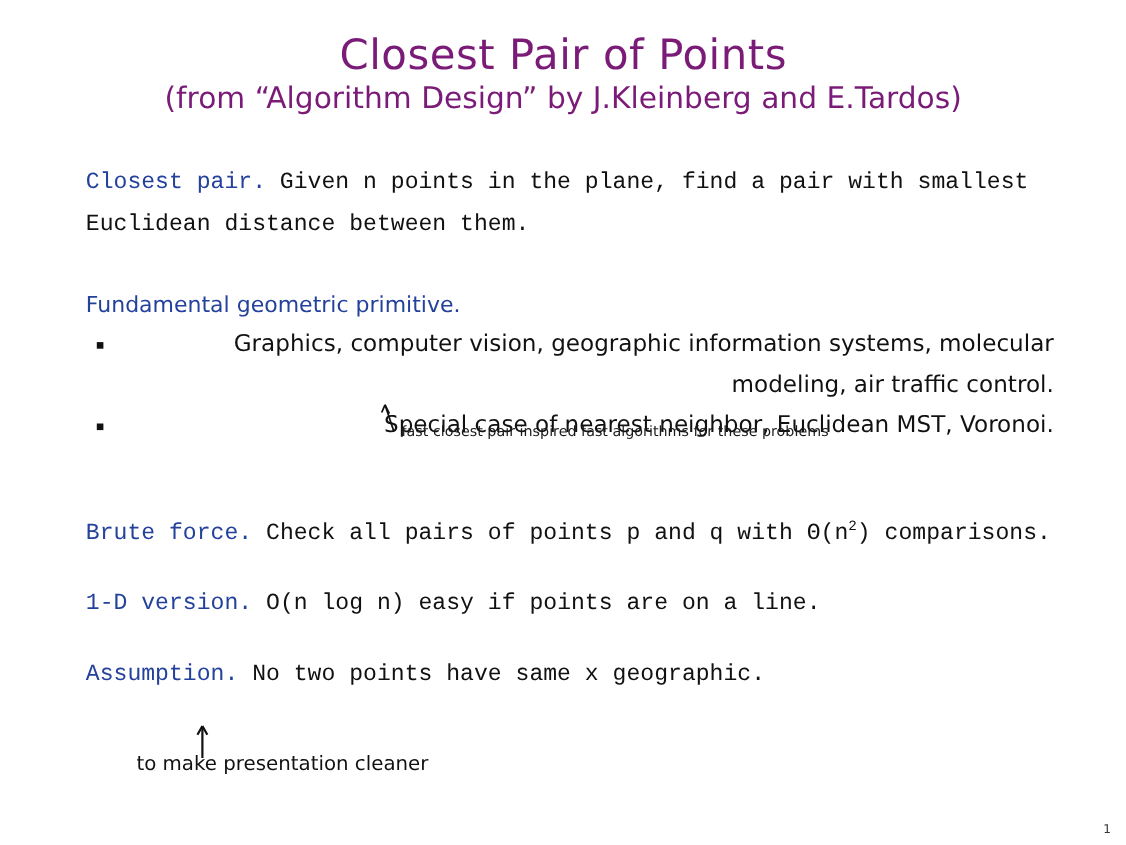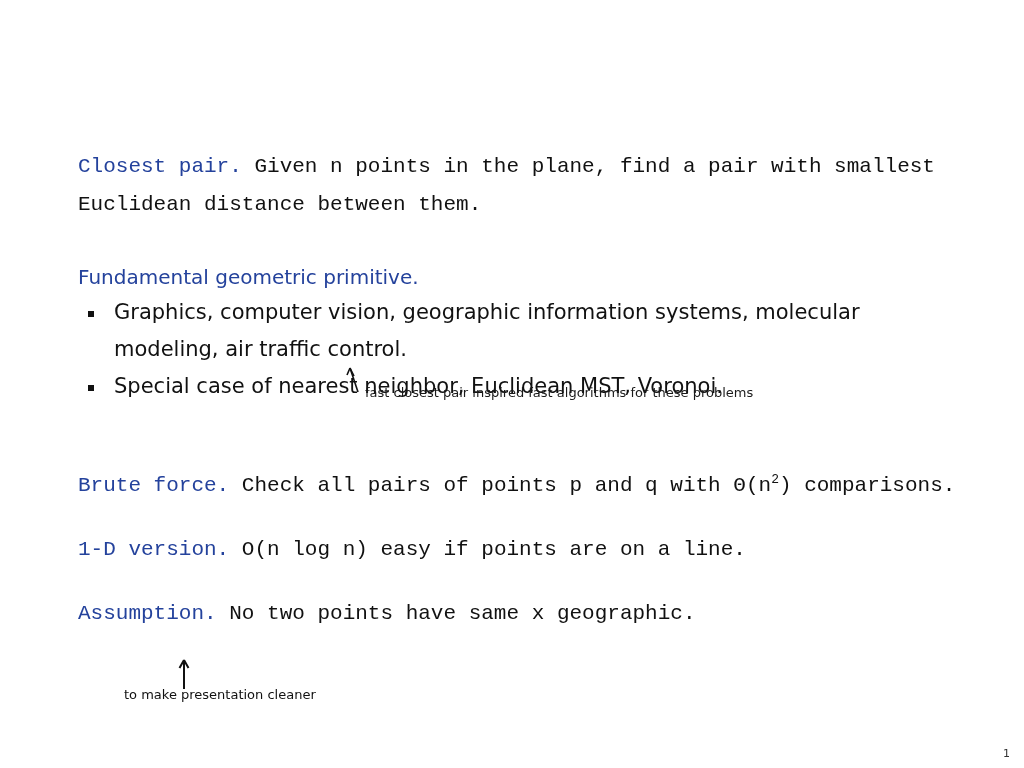--- a/index.html
+++ b/index.html
@@ -71,20 +71,21 @@
     font-family: "DejaVu Sans", sans-serif;
     font-size: 20px;
     line-height: 34px;
     color: #24429C;
   }
 
   .bullet-list {
     margin: 0;
     padding: 0;
     list-style: none;
+    text-align: right;
   }
   .bullet-item {
     position: relative;
     padding-left: 36px;
     font-family: "DejaVu Sans", sans-serif;
     font-size: 21px;
     line-height: 37px;
     color: #111111;
   }
   .bullet-sq {
@@ -112,21 +113,21 @@
     line-height: 18px;
     color: #1a1a1a;
     white-space: nowrap;
   }
 
   .anno-bottom {
     position: absolute;
     left: 124px;
     top: 686px;
     font-family: "DejaVu Sans", sans-serif;
-    font-size: 13px;
+    font-size: 18px;
     line-height: 18px;
     color: #111111;
     white-space: nowrap;
   }
 
   .arrow-svg {
     position: absolute;
   }
   .arrow-a { left: 338px; top: 362px; }
   .arrow-b { left: 176px; top: 656px; }
@@ -138,20 +139,24 @@
     font-family: "DejaVu Sans", sans-serif;
     font-size: 11px;
     color: #333333;
   }
 </style>
 </head>
 <body>
 
 <div class="slide">
 
+  <div class="title-block">
+    <div class="slide-title">Closest Pair of Points</div>
+    <div class="slide-subtitle">(from “Algorithm Design” by J.Kleinberg and E.Tardos)</div>
+  </div>
 
   <div class="body-area">
 
     <div class="para">
       <span class="lead">Closest pair.</span><span>  Given n points in the plane, find a pair with smallest</span><br>
       <span>Euclidean distance between them.</span>
     </div>
 
     <div class="gap-lg"></div>
 

